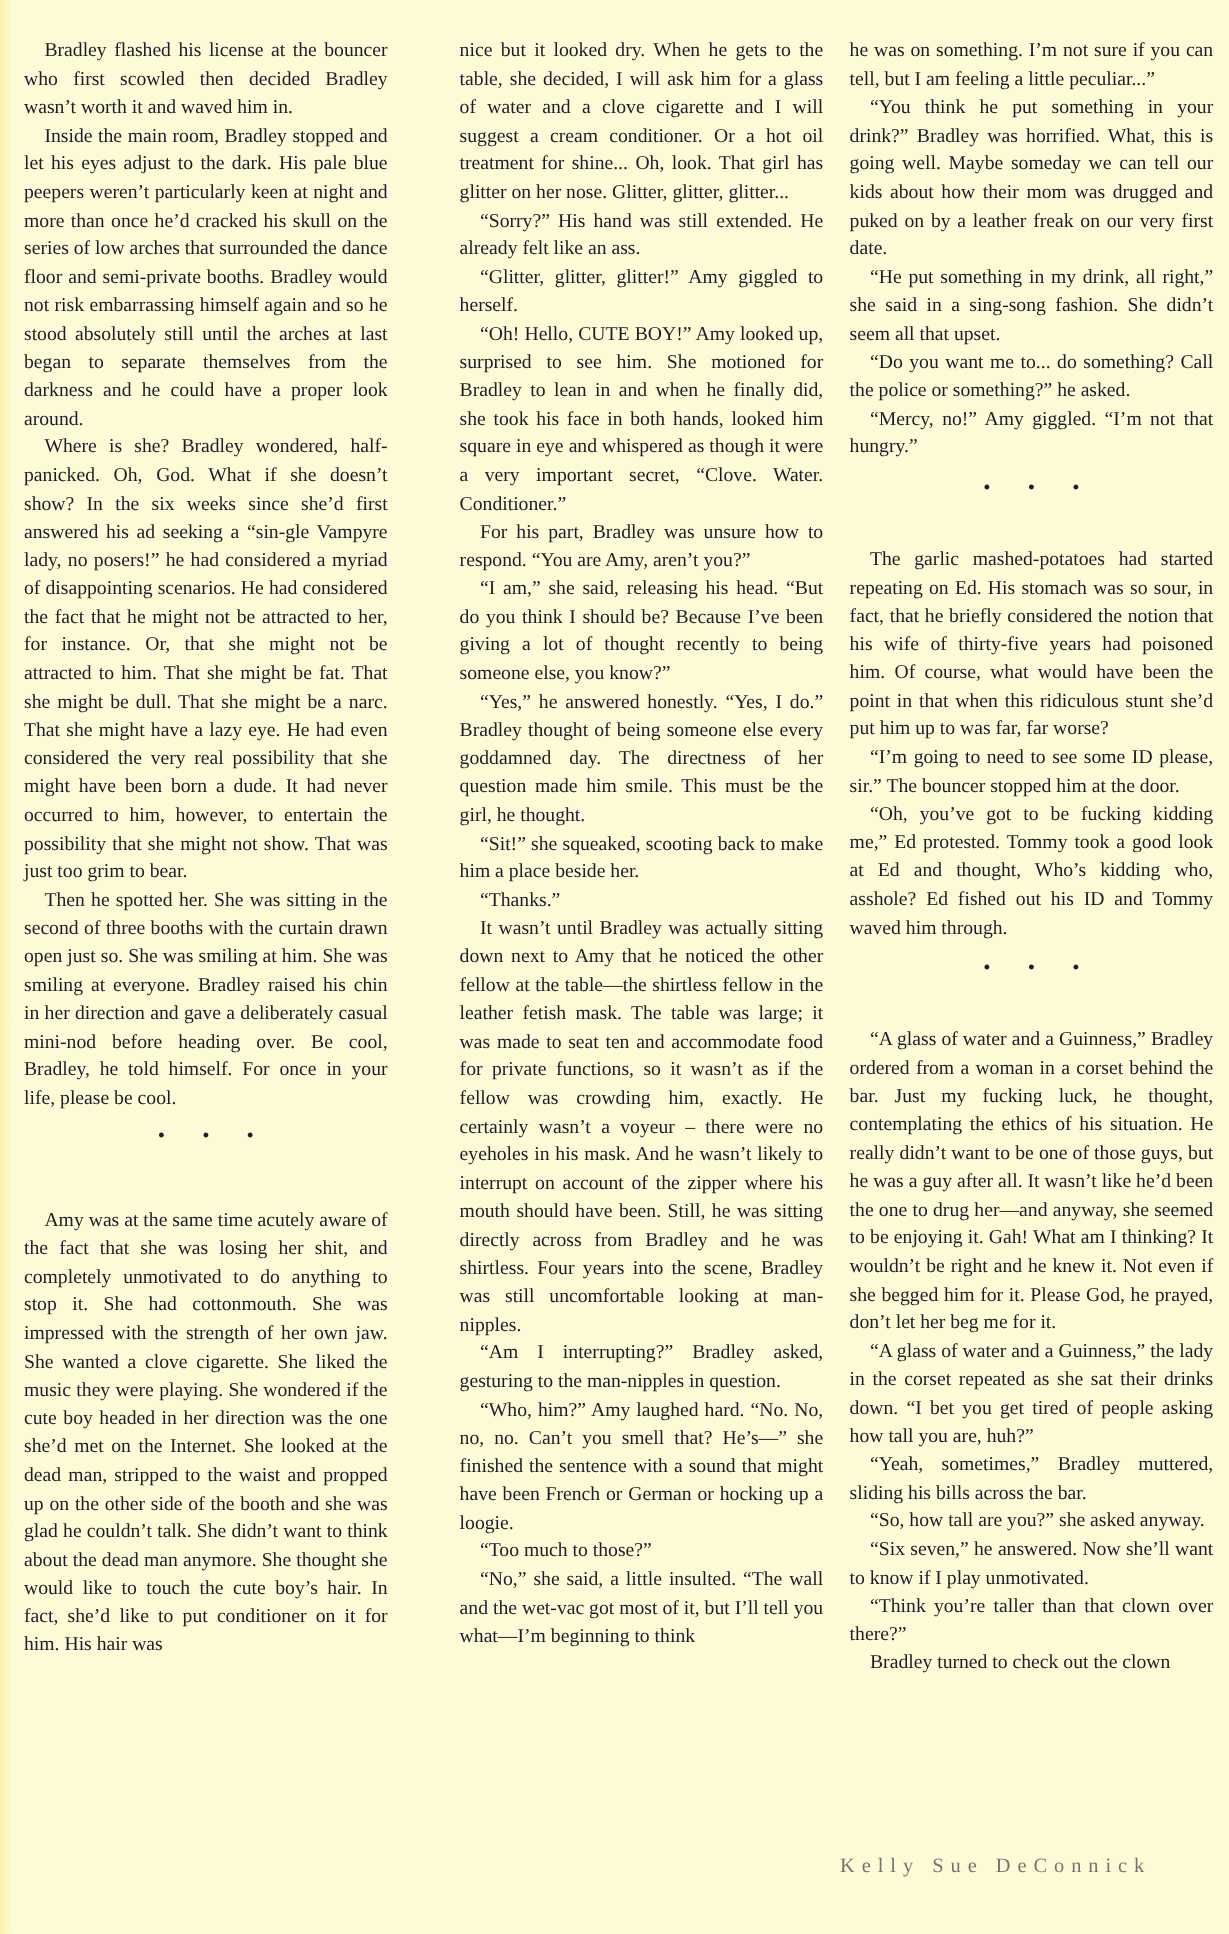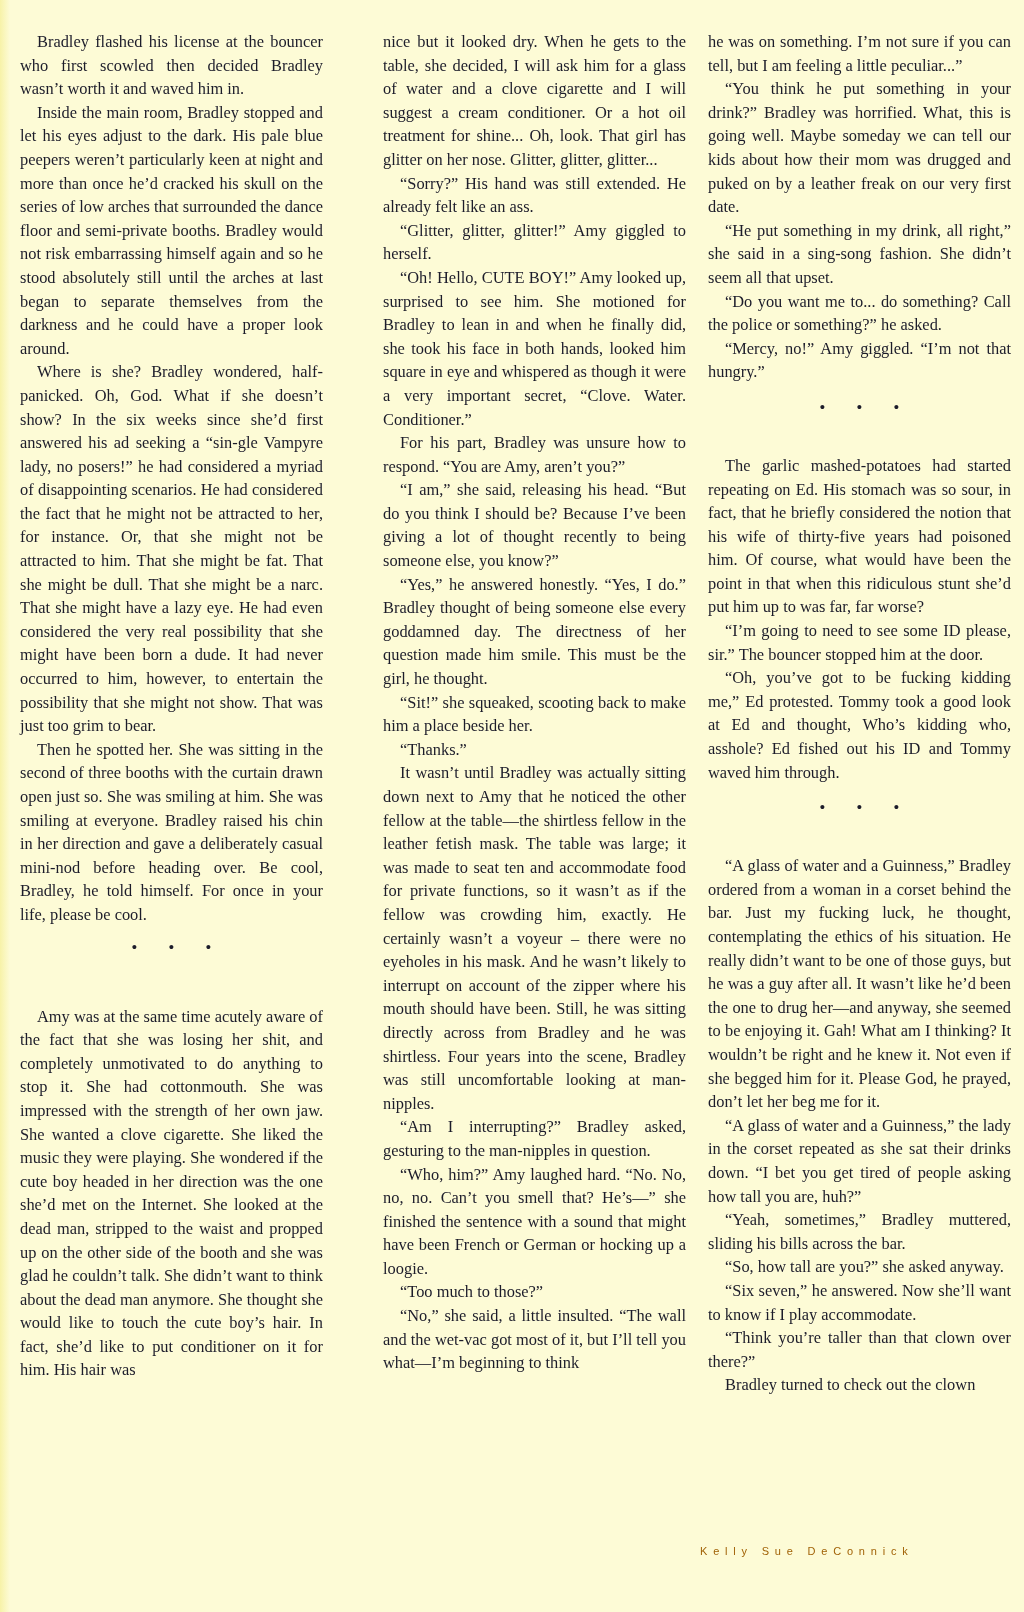--- a/index.html
+++ b/index.html
@@ -55,24 +55,24 @@
     }
     .section-break.after-col1 {
       height: 78px;
       line-height: 40px;
     }
     .footer-author {
       position: absolute;
       left: 700px;
       top: 1545px;
       width: 300px;
-      font-family: Liberation Sans, sans-serif;
-      font-size: 11px;
+      font-family: Liberation Serif, serif;
+      font-size: 17px;
       letter-spacing: 5.8px;
-      color: #a16207;
+      color: #737373;
       white-space: nowrap;
     }
   </style>
 </head>
 <body>
 
 <div class="page-edge"></div>
 
 <div class="column" id="col-1">
   <p class="para lead">Bradley flashed his license at the bouncer who first scowled then decided Bradley wasn’t worth it and waved him in.</p>
@@ -108,18 +108,18 @@
   <p class="para">“Mercy, no!” Amy giggled. “I’m not that hungry.”</p>
   <div class="section-break">• • •</div>
   <p class="para">The garlic mashed-potatoes had started repeating on Ed. His stomach was so sour, in fact, that he briefly considered the notion that his wife of thirty-five years had poisoned him. Of course, what would have been the point in that when this ridiculous stunt she’d put him up to was far, far worse?</p>
   <p class="para">“I’m going to need to see some ID please, sir.” The bouncer stopped him at the door.</p>
   <p class="para">“Oh, you’ve got to be fucking kidding me,” Ed protested. Tommy took a good look at Ed and thought, Who’s kidding who, asshole? Ed fished out his ID and Tommy waved him through.</p>
   <div class="section-break">• • •</div>
   <p class="para">“A glass of water and a Guinness,” Bradley ordered from a woman in a corset behind the bar. Just my fucking luck, he thought, contemplating the ethics of his situation. He really didn’t want to be one of those guys, but he was a guy after all. It wasn’t like he’d been the one to drug her—and anyway, she seemed to be enjoying it. Gah! What am I thinking? It wouldn’t be right and he knew it. Not even if she begged him for it. Please God, he prayed, don’t let her beg me for it.</p>
   <p class="para">“A glass of water and a Guinness,” the lady in the corset repeated as she sat their drinks down. “I bet you get tired of people asking how tall you are, huh?”</p>
   <p class="para">“Yeah, sometimes,” Bradley muttered, sliding his bills across the bar.</p>
   <p class="para">“So, how tall are you?” she asked anyway.</p>
-  <p class="para">“Six seven,” he answered. Now she’ll want to know if I play accommodate.</p>
+  <p class="para">“Six seven,” he answered. Now she’ll want to know if I play unmotivated.</p>
   <p class="para">“Think you’re taller than that clown over there?”</p>
   <p class="para">Bradley turned to check out the clown</p>
 </div>
 
 <div class="footer-author">Kelly Sue DeConnick</div>
 
 </body></html>

